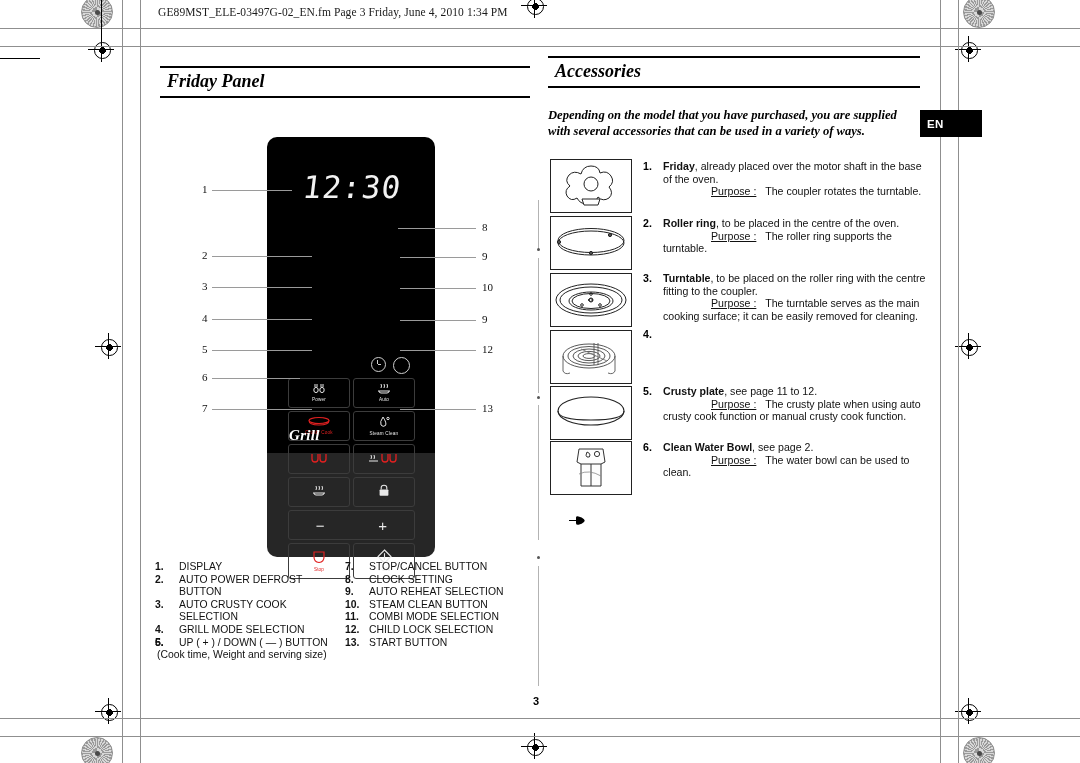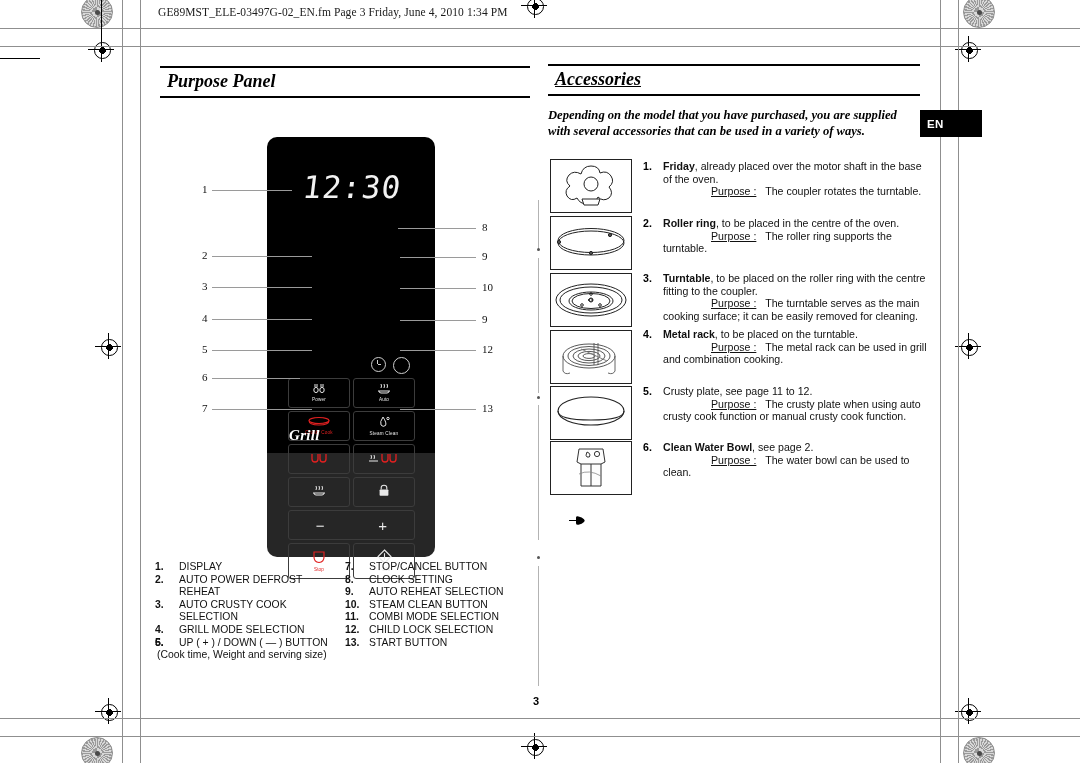--- a/index.html
+++ b/index.html
@@ -178,25 +178,25 @@
   <div class="bleedline bleedh" style="left:0;top:736px;width:1080px;"></div>
   <div class="bleedline bleedv" style="left:958px;top:0;height:763px;"></div>
 
   <div class="cropline cropv" style="left:101px;top:0;height:36px;"></div>
   <div class="cropline croph" style="left:0;top:58px;width:40px;"></div>
 
   <div class="filename">GE89MST_ELE-03497G-02_EN.fm  Page 3  Friday, June 4, 2010  1:34 PM</div>
 
   <div class="sec" style="left:160px;top:66px;width:370px;">
     <div class="rule-top"></div>
-    <h2>Purpose Panel</h2>
+    <h2>Friday Panel</h2>
     <div class="rule-bot"></div>
   </div>
 
-  <div class="sec" style="left:548px;top:64px;width:372px;text-decoration:underline;">
+  <div class="sec" style="left:548px;top:56px;width:372px;">
     <div class="rule-top"></div>
     <h2>Accessories</h2>
     <div class="rule-bot"></div>
   </div>
 
   <div class="intro">Depending on the model that you have purchased, you are supplied with several accessories that can be used in a variety of ways.</div>
   <div class="en-badge">EN</div>
 
   <div class="oven">
     <div class="oven-bottom"></div>
@@ -445,36 +445,32 @@
         <ellipse cx="38" cy="25" rx="11" ry="4.6"></ellipse>
         <ellipse cx="38" cy="25" rx="6" ry="2.4"></ellipse>
         <path d="M12 25 L12 40 M64 25 L64 40" stroke="#555"></path>
         <path d="M12 40 Q14 44 19 42 M64 40 Q62 44 57 42" stroke="#555"></path>
         <path d="M43 12 L43 34 M47 12 L47 34" stroke="#555"></path>
         <path d="M30 18 L56 30" stroke="#777"></path>
       </g>
     </svg>
   </div>
   <div class="accnum" style="left:643px;top:328px;">4.</div>
-  <div class="acctext" style="left:663px;top:328px;width:264px;">
-    <span style="font-weight:bold;">Metal rack</span><span>, to be placed on the turntable.</span><br>
-    <span class="purpose">Purpose :</span>&nbsp;&nbsp;&nbsp;<span>The metal rack can be used in grill and combination cooking.</span>
-  </div>
 
   <div class="accbox" style="left:550px;top:386px;">
     <svg width="80" height="52" viewBox="0 0 80 52">
       <g stroke="#222" stroke-width="1.1" fill="none">
         <ellipse cx="40" cy="24" rx="33" ry="14"></ellipse>
         <path d="M7 24 Q7 33 40 33 Q73 33 73 24"></path>
       </g>
     </svg>
   </div>
   <div class="accnum" style="left:643px;top:385px;">5.</div>
   <div class="acctext" style="left:663px;top:385px;width:264px;">
-    <span style="font-weight:normal;">Crusty plate</span><span>, see page 11 to 12.</span><br>
+    <span style="font-weight:bold;">Crusty plate</span><span>, see page 11 to 12.</span><br>
     <span class="purpose">Purpose :</span>&nbsp;&nbsp;&nbsp;<span>The crusty plate when using auto crusty cook function or manual crusty cook function.</span>
   </div>
 
   <div class="accbox" style="left:550px;top:441px;">
     <svg width="80" height="52" viewBox="0 0 80 52">
       <g stroke="#333" stroke-width="1" fill="#fdfdfd">
         <path d="M28 7 L52 7 L54 20 L50 22 L50 44 L30 44 L30 22 L26 20 Z"></path>
         <path d="M30 22 L50 22"></path>
         <path d="M40 22 L40 44"></path>
         <path d="M36 10 q-2 4 0 5 q3 1 3 -2 q0 -2 -3 -3 Z"></path>
@@ -497,21 +493,21 @@
     </svg>
   </div>
 
   <div class="list" style="left:155px;top:561px;width:180px;">
     <div class="li">
       <span class="n">1.</span>
       <span>DISPLAY</span>
     </div>
     <div class="li">
       <span class="n">2.</span>
-      <span>AUTO  POWER DEFROST REHEAT</span>
+      <span>AUTO  POWER DEFROST BUTTON</span>
     </div>
     <div class="li">
       <span class="n">3.</span>
       <span>AUTO CRUSTY COOK SELECTION</span>
     </div>
     <div class="li">
       <span class="n">4.</span>
       <span>GRILL MODE SELECTION</span>
     </div>
     <div class="li">

